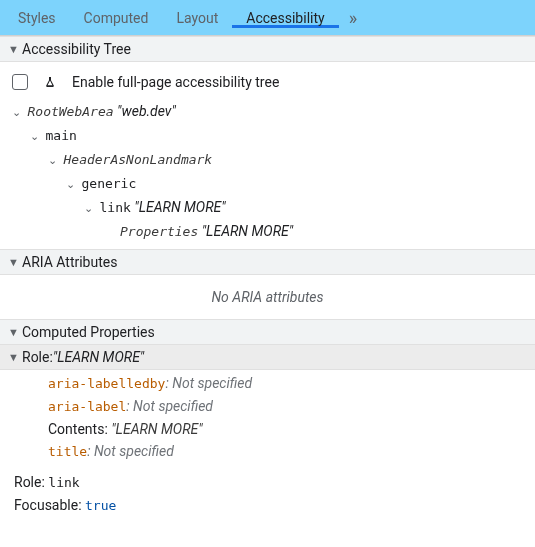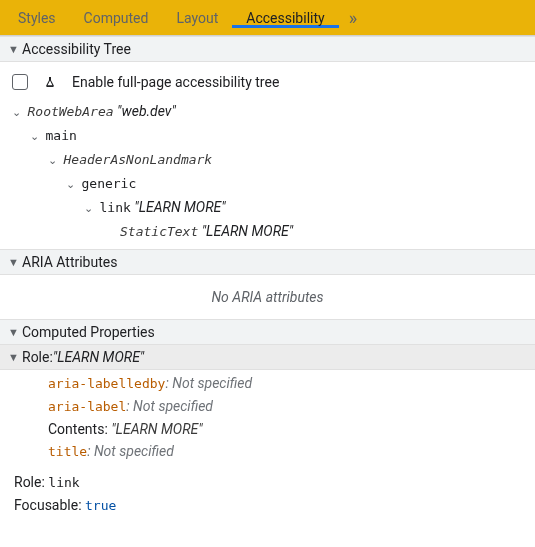--- a/index.html
+++ b/index.html
@@ -8,21 +8,21 @@
     font-family: -apple-system, BlinkMacSystemFont, "Segoe UI", Roboto, Helvetica, Arial, sans-serif;
     font-size: 14px;
     color: #202124;
     background: #fff;
     width: 535px;
   }
   .tabs {
     display: flex;
     align-items: center;
     border-bottom: 1px solid #d0d0d0;
-    background: #eab308;
+    background: #7dd3fc;
     height: 36px;
     padding: 4px 4px;
   }
   .tab {
     padding: 0 14px;
     height: 36px;
     display: flex;
     align-items: center;
     color: #5f6368;
     cursor: pointer;
@@ -172,21 +172,21 @@
       <span class="caret">⌄</span>
       <span class="m">generic</span>
     </div>
     <div class="node ind4">
       <span class="caret">⌄</span>
       <span class="m">link</span>
       <span> </span>
       <span class="it q">"LEARN MORE"</span>
     </div>
     <div class="node ind6">
-      <span class="m it">StaticText</span>
+      <span class="m it">Properties</span>
       <span> </span>
       <span class="it q">"LEARN MORE"</span>
     </div>
   </div>
 </div>
 
 <div class="section-header">
   <span class="tri">▼</span>
   <span>ARIA Attributes</span>
 </div>

